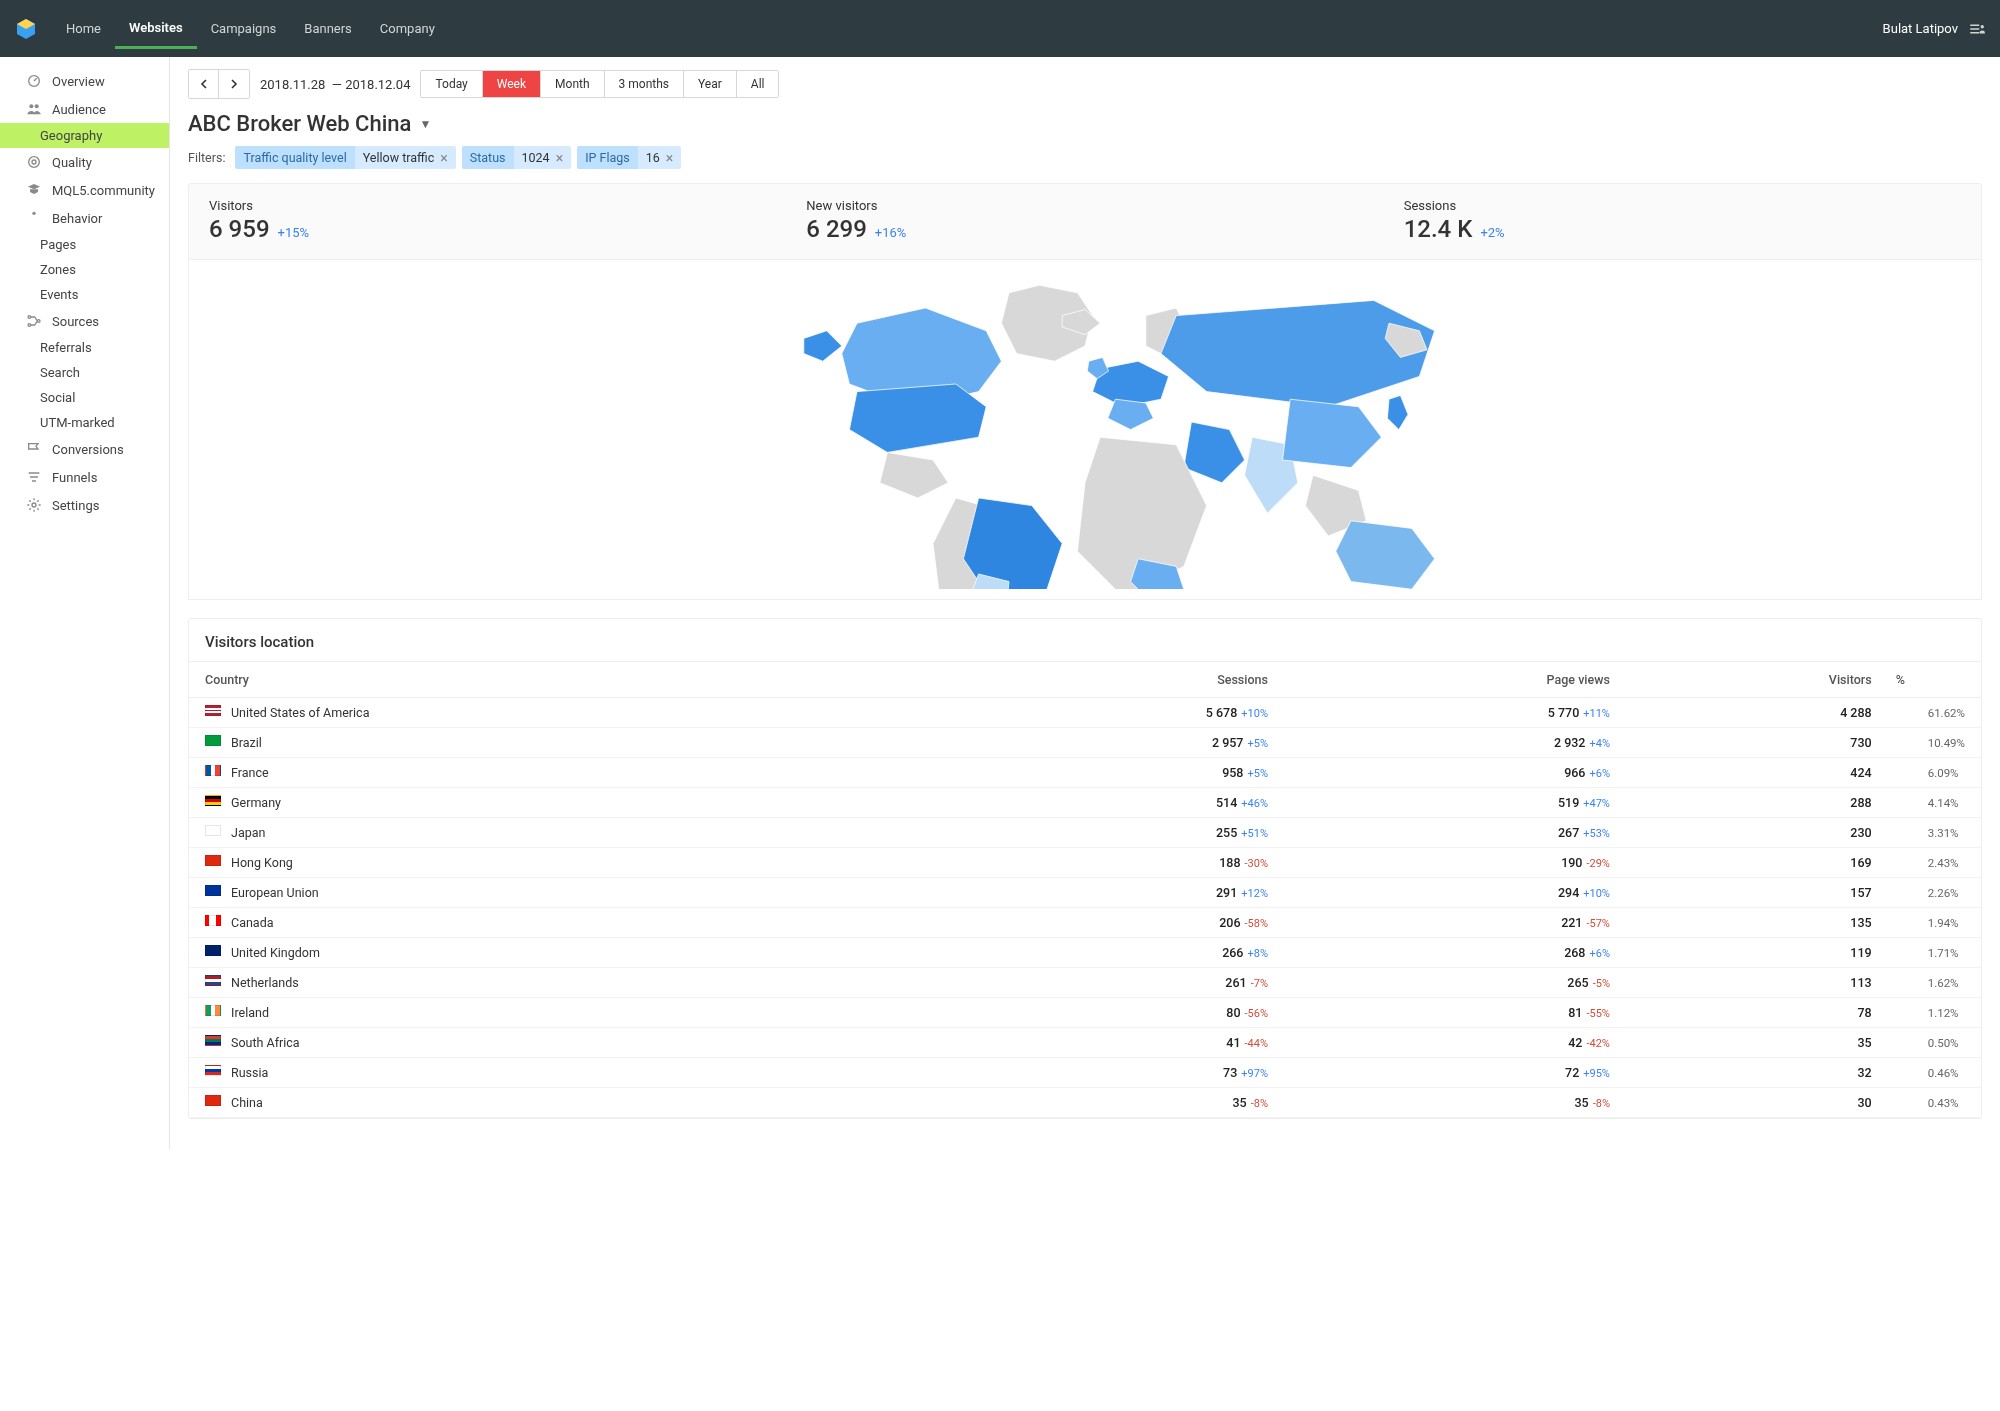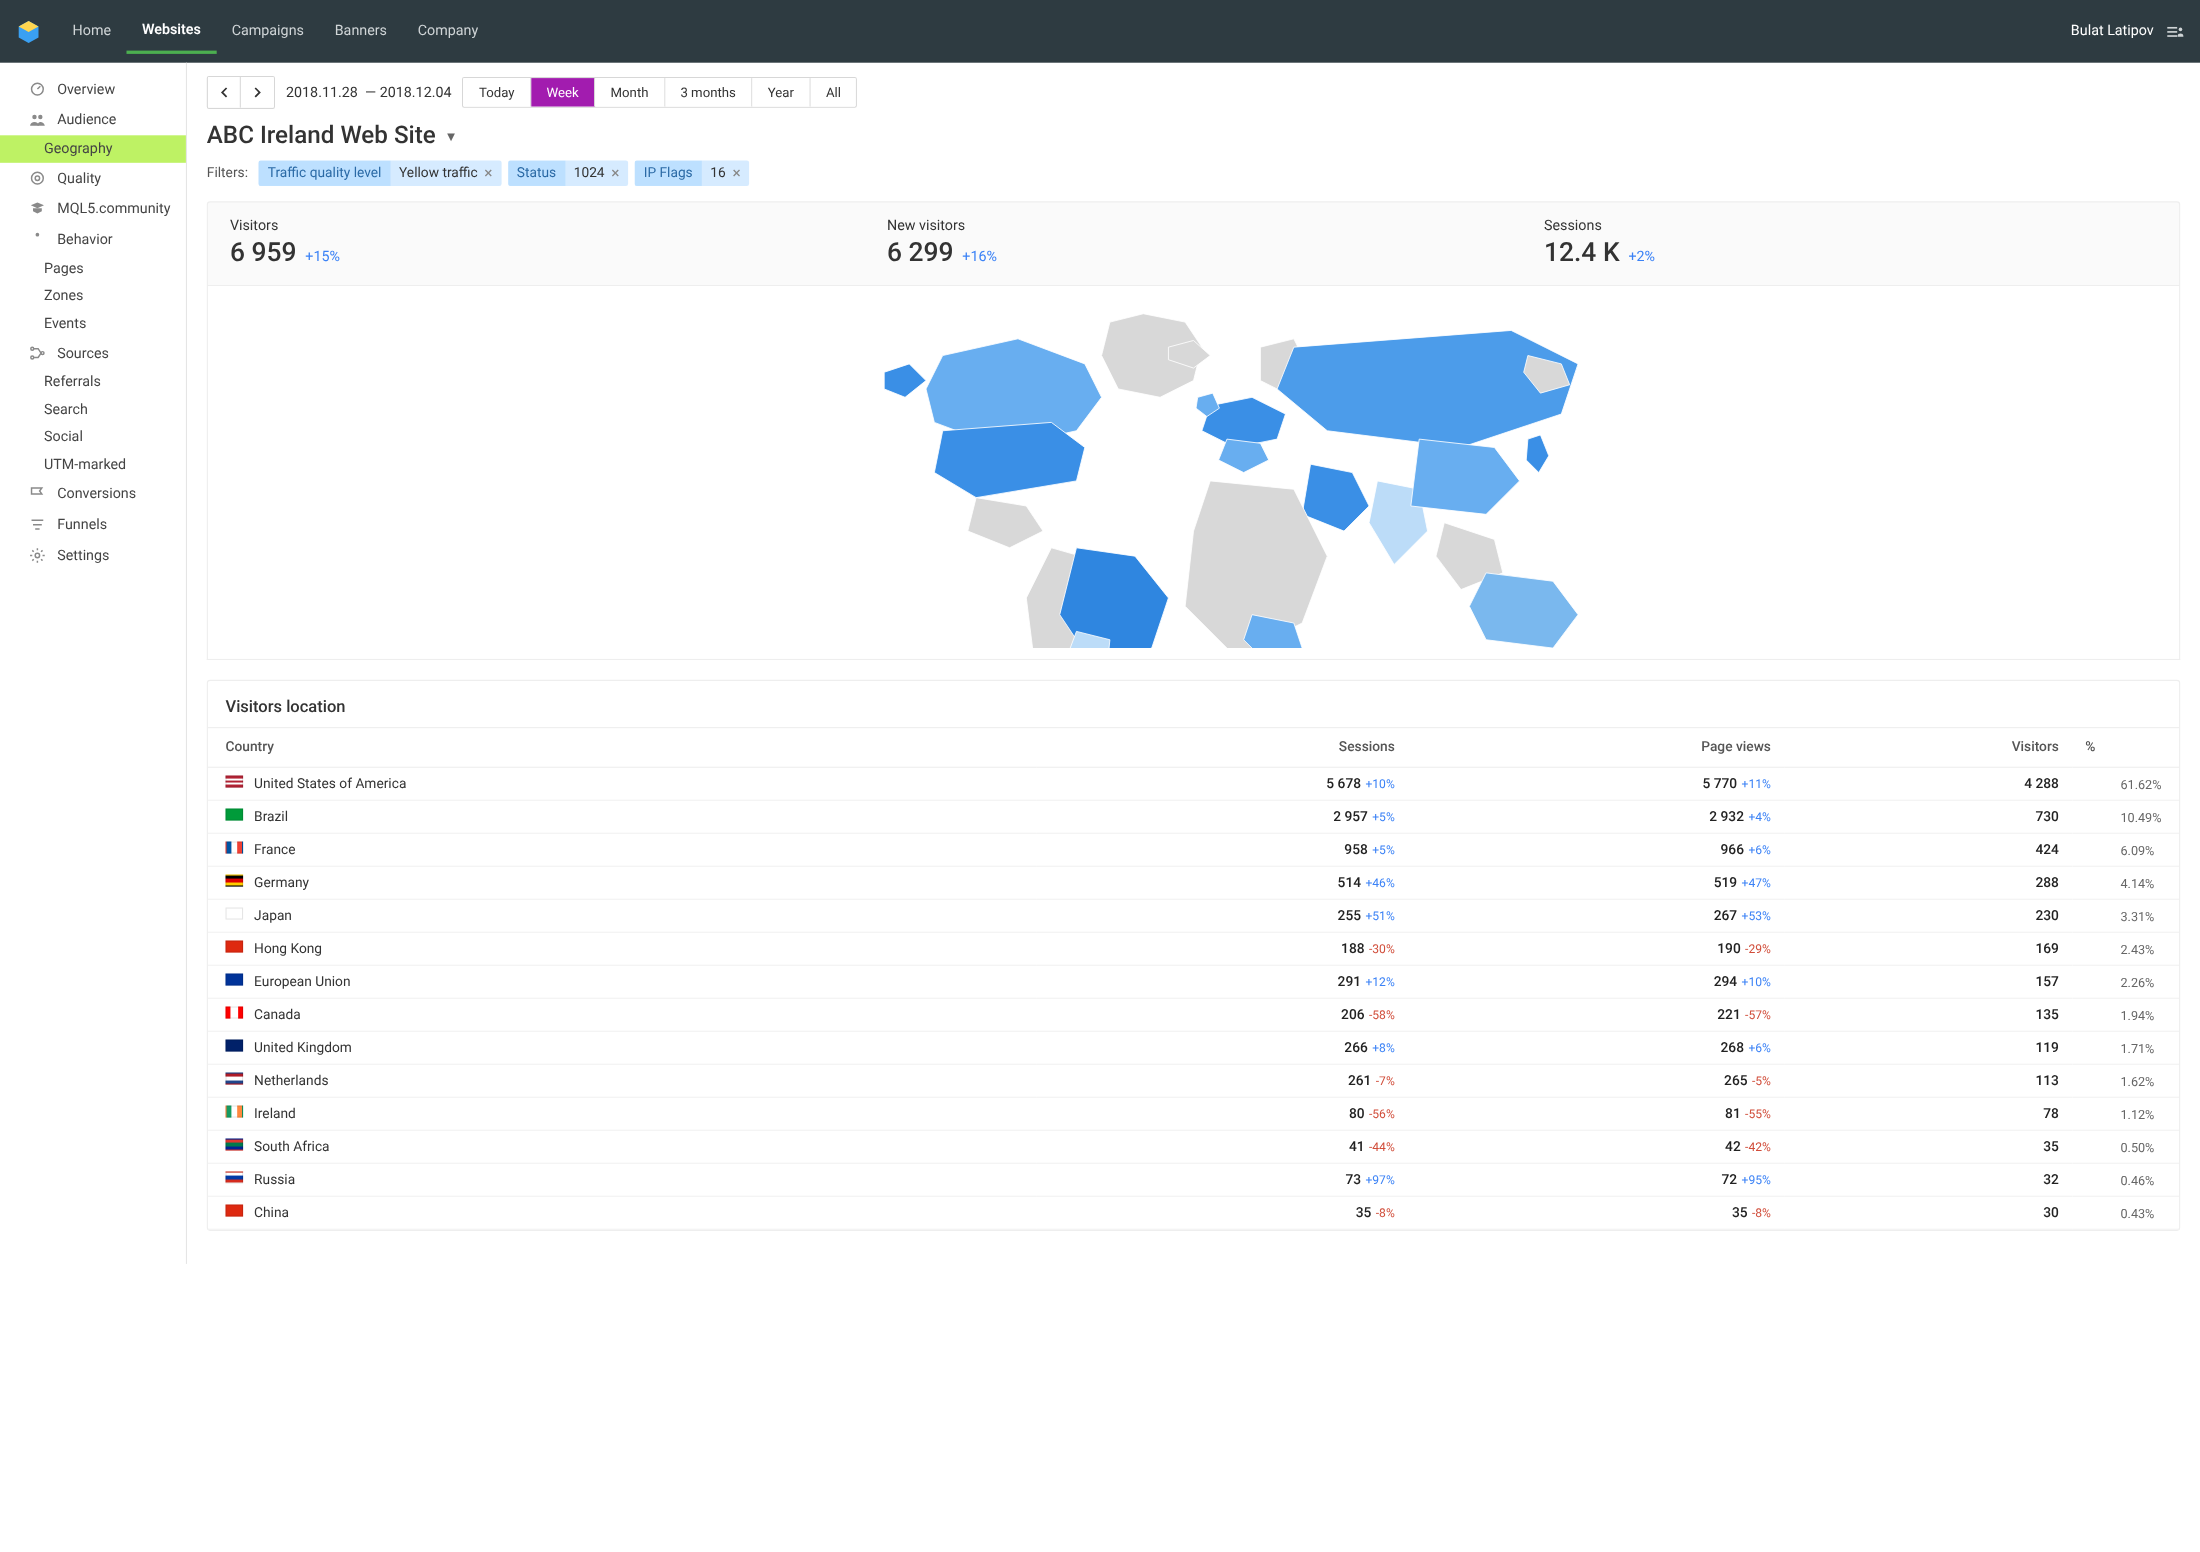--- a/index.html
+++ b/index.html
@@ -27,21 +27,21 @@
 
 
 .toolbar { display: flex; align-items: center; gap: 10px; margin-bottom: 12px; }
 .nav-arrows { display: flex; border: 1px solid #d7d7d7; border-radius: 2px; overflow: hidden; }
 .nav-arrow { width: 30px; height: 28px; display:flex; align-items:center; justify-content:center; cursor:pointer; background:#fff; }
 .nav-arrow:first-child { border-right: 1px solid #d7d7d7; }
 .date-range { font-size: 13px; color: #333; }
 .range-tabs { display: flex; border: 1px solid #d7d7d7; border-radius: 2px; overflow: hidden; }
 .range-tab { padding: 6px 14px; font-size: 12px; cursor: pointer; background: #fff; border-right: 1px solid #d7d7d7; }
 .range-tab:last-child { border-right: none; }
-.range-tab.active { background: #a21caf; color: #fff; }
+.range-tab.active { background: #ef4444; color: #fff; }
 
 
 .page-title { font-size: 22px; font-weight: 500; margin-bottom: 10px; display:flex; align-items:center; gap:8px; }
 .title-caret { font-size: 12px; color:#666; }
 
 
 .filters { display: flex; align-items: center; gap: 6px; margin-bottom: 14px; font-size: 12.5px; }
 .filters-label { color: #555; margin-right: 4px; }
 .filter-chip { display: inline-flex; align-items: center; background: #d6ebff; border-radius: 2px; overflow: hidden; }
 .chip-key { background: #bde0ff; padding: 4px 8px; color: #2b6aa6; }
@@ -232,21 +232,21 @@
           <div class="range-tab">Today</div>
           <div class="range-tab active">Week</div>
           <div class="range-tab">Month</div>
           <div class="range-tab">3 months</div>
           <div class="range-tab">Year</div>
           <div class="range-tab">All</div>
         </div>
     </div>
 
     <div class="page-title">
-      <span>ABC Ireland Web Site</span>
+      <span>ABC Broker Web China</span>
       <span class="title-caret">▼</span>
     </div>
 
     <div class="filters">
       <span class="filters-label">Filters:</span>
       <span id="filter-chips" style="display: inline-flex; gap: 6px;">
           <span class="filter-chip">
             <span class="chip-key">Traffic quality level</span>
             <span class="chip-val">
               <span>Yellow traffic</span>

